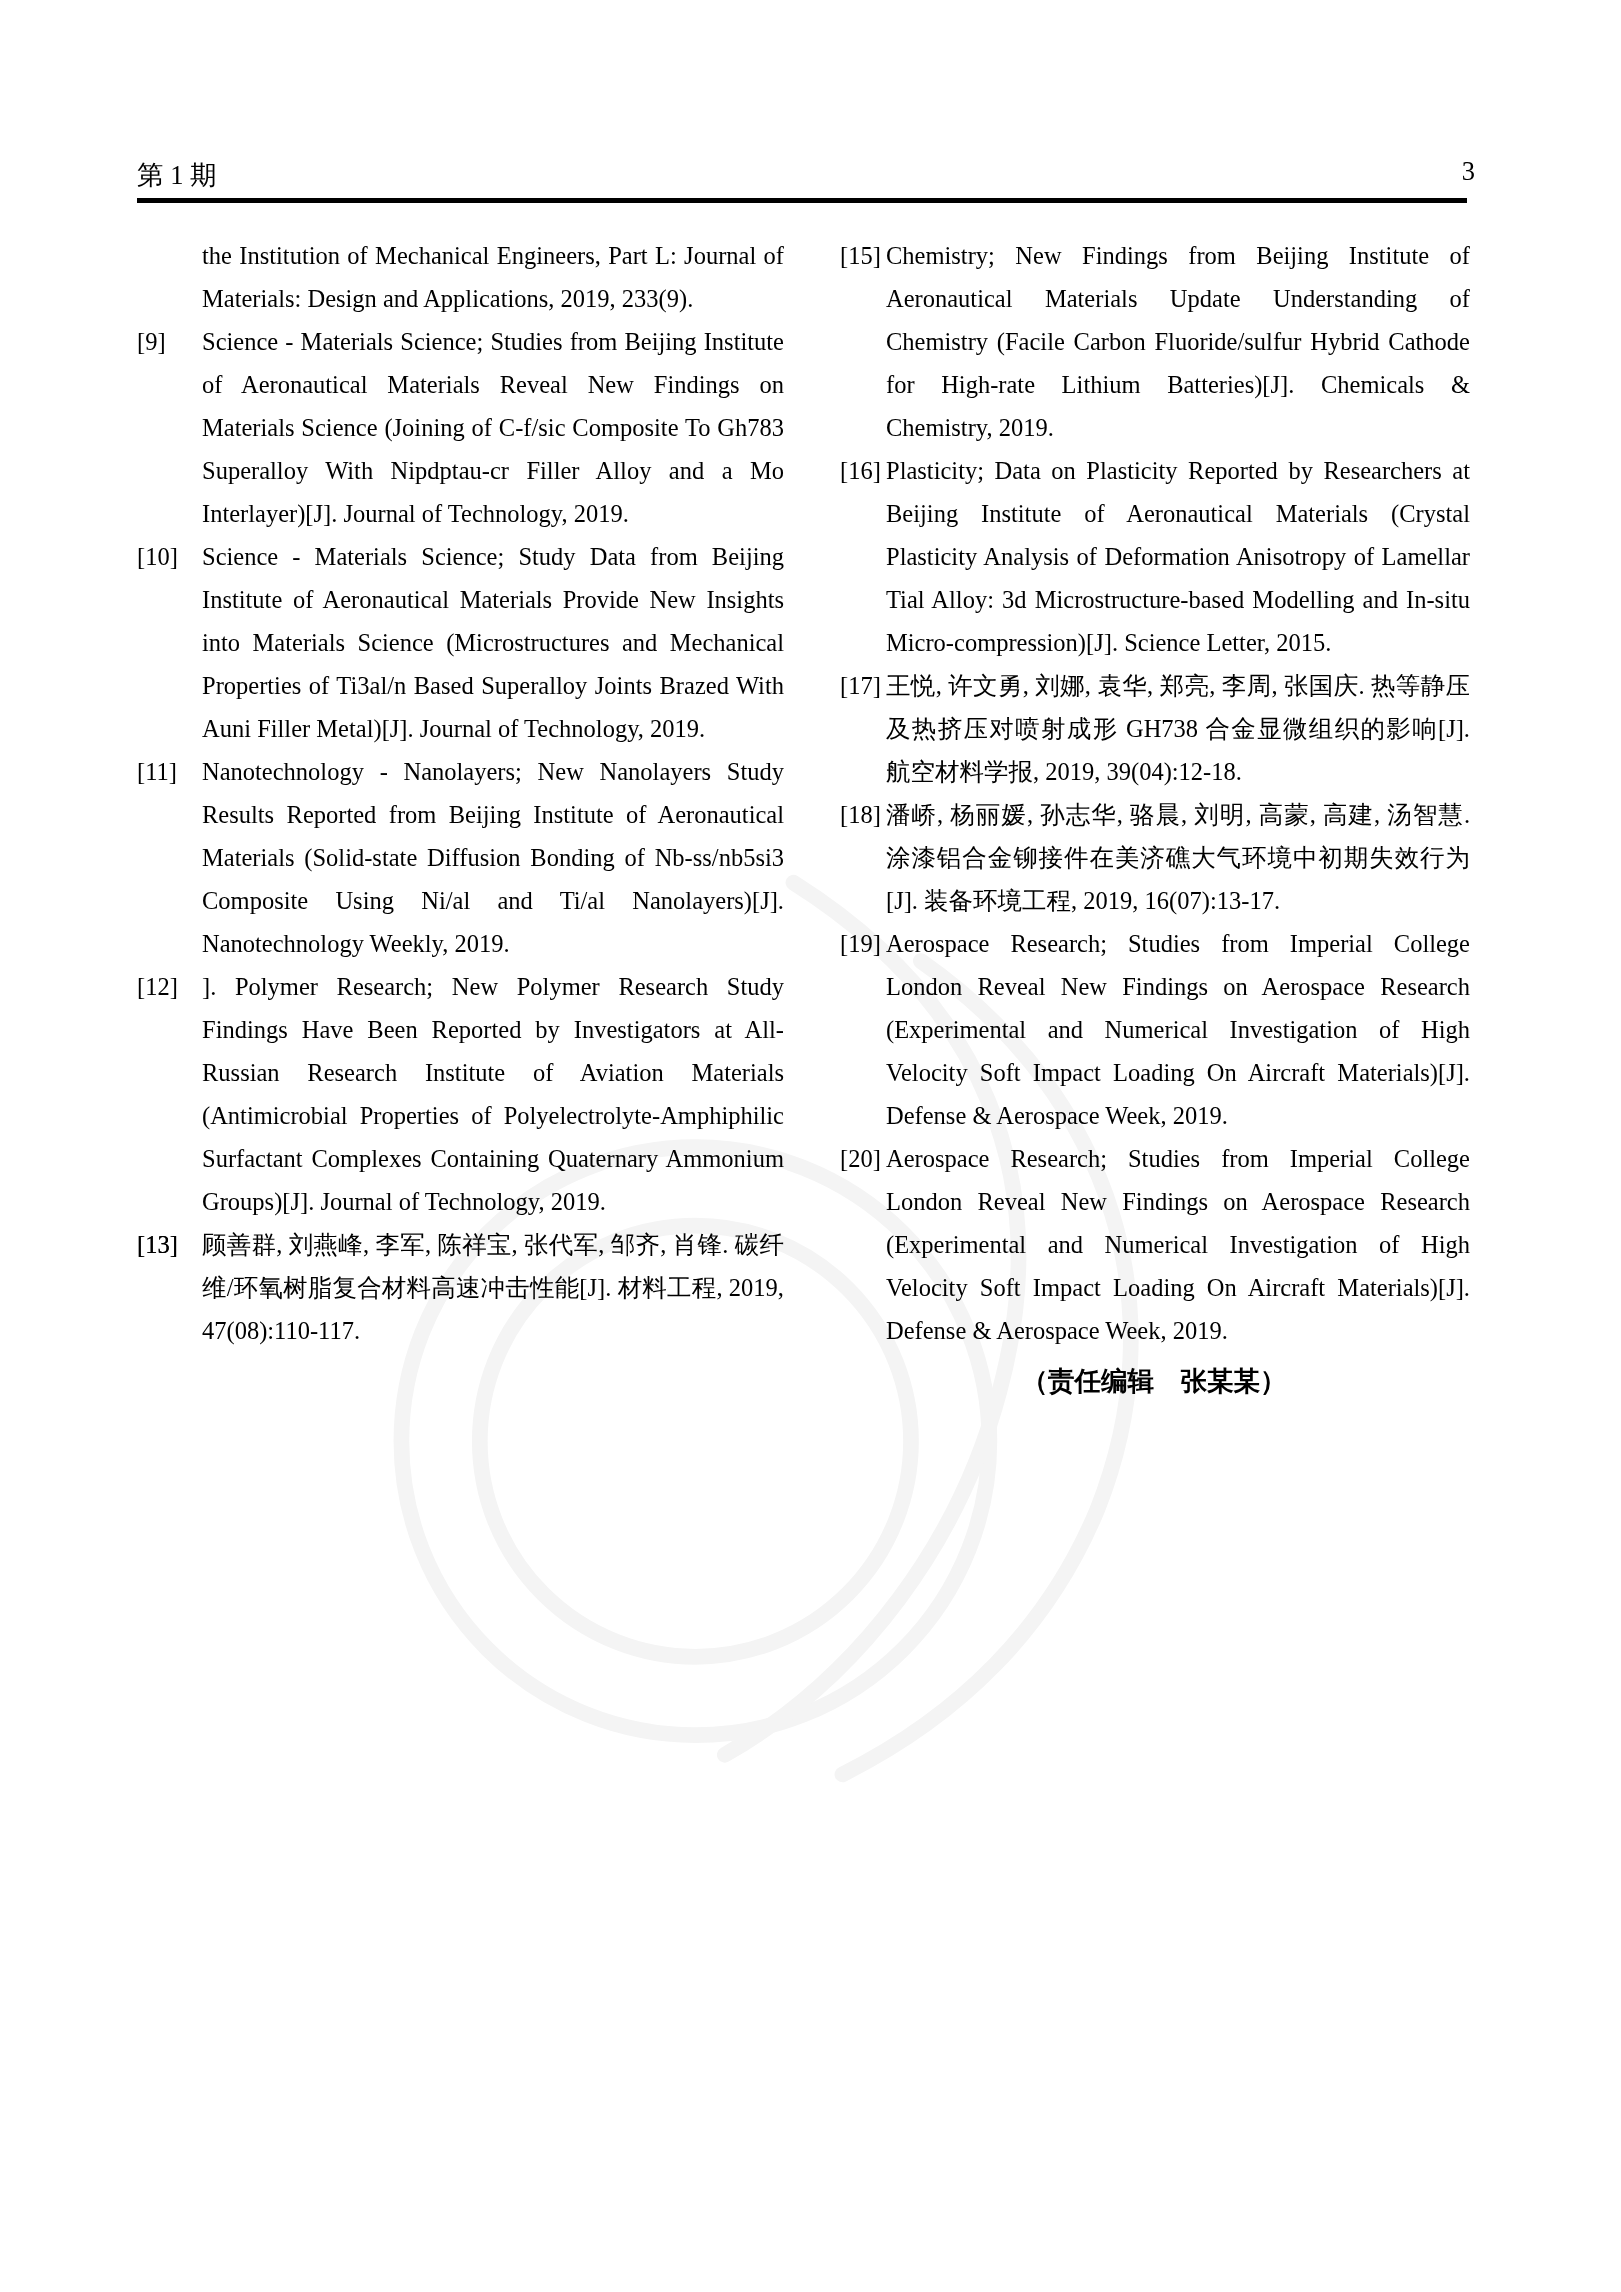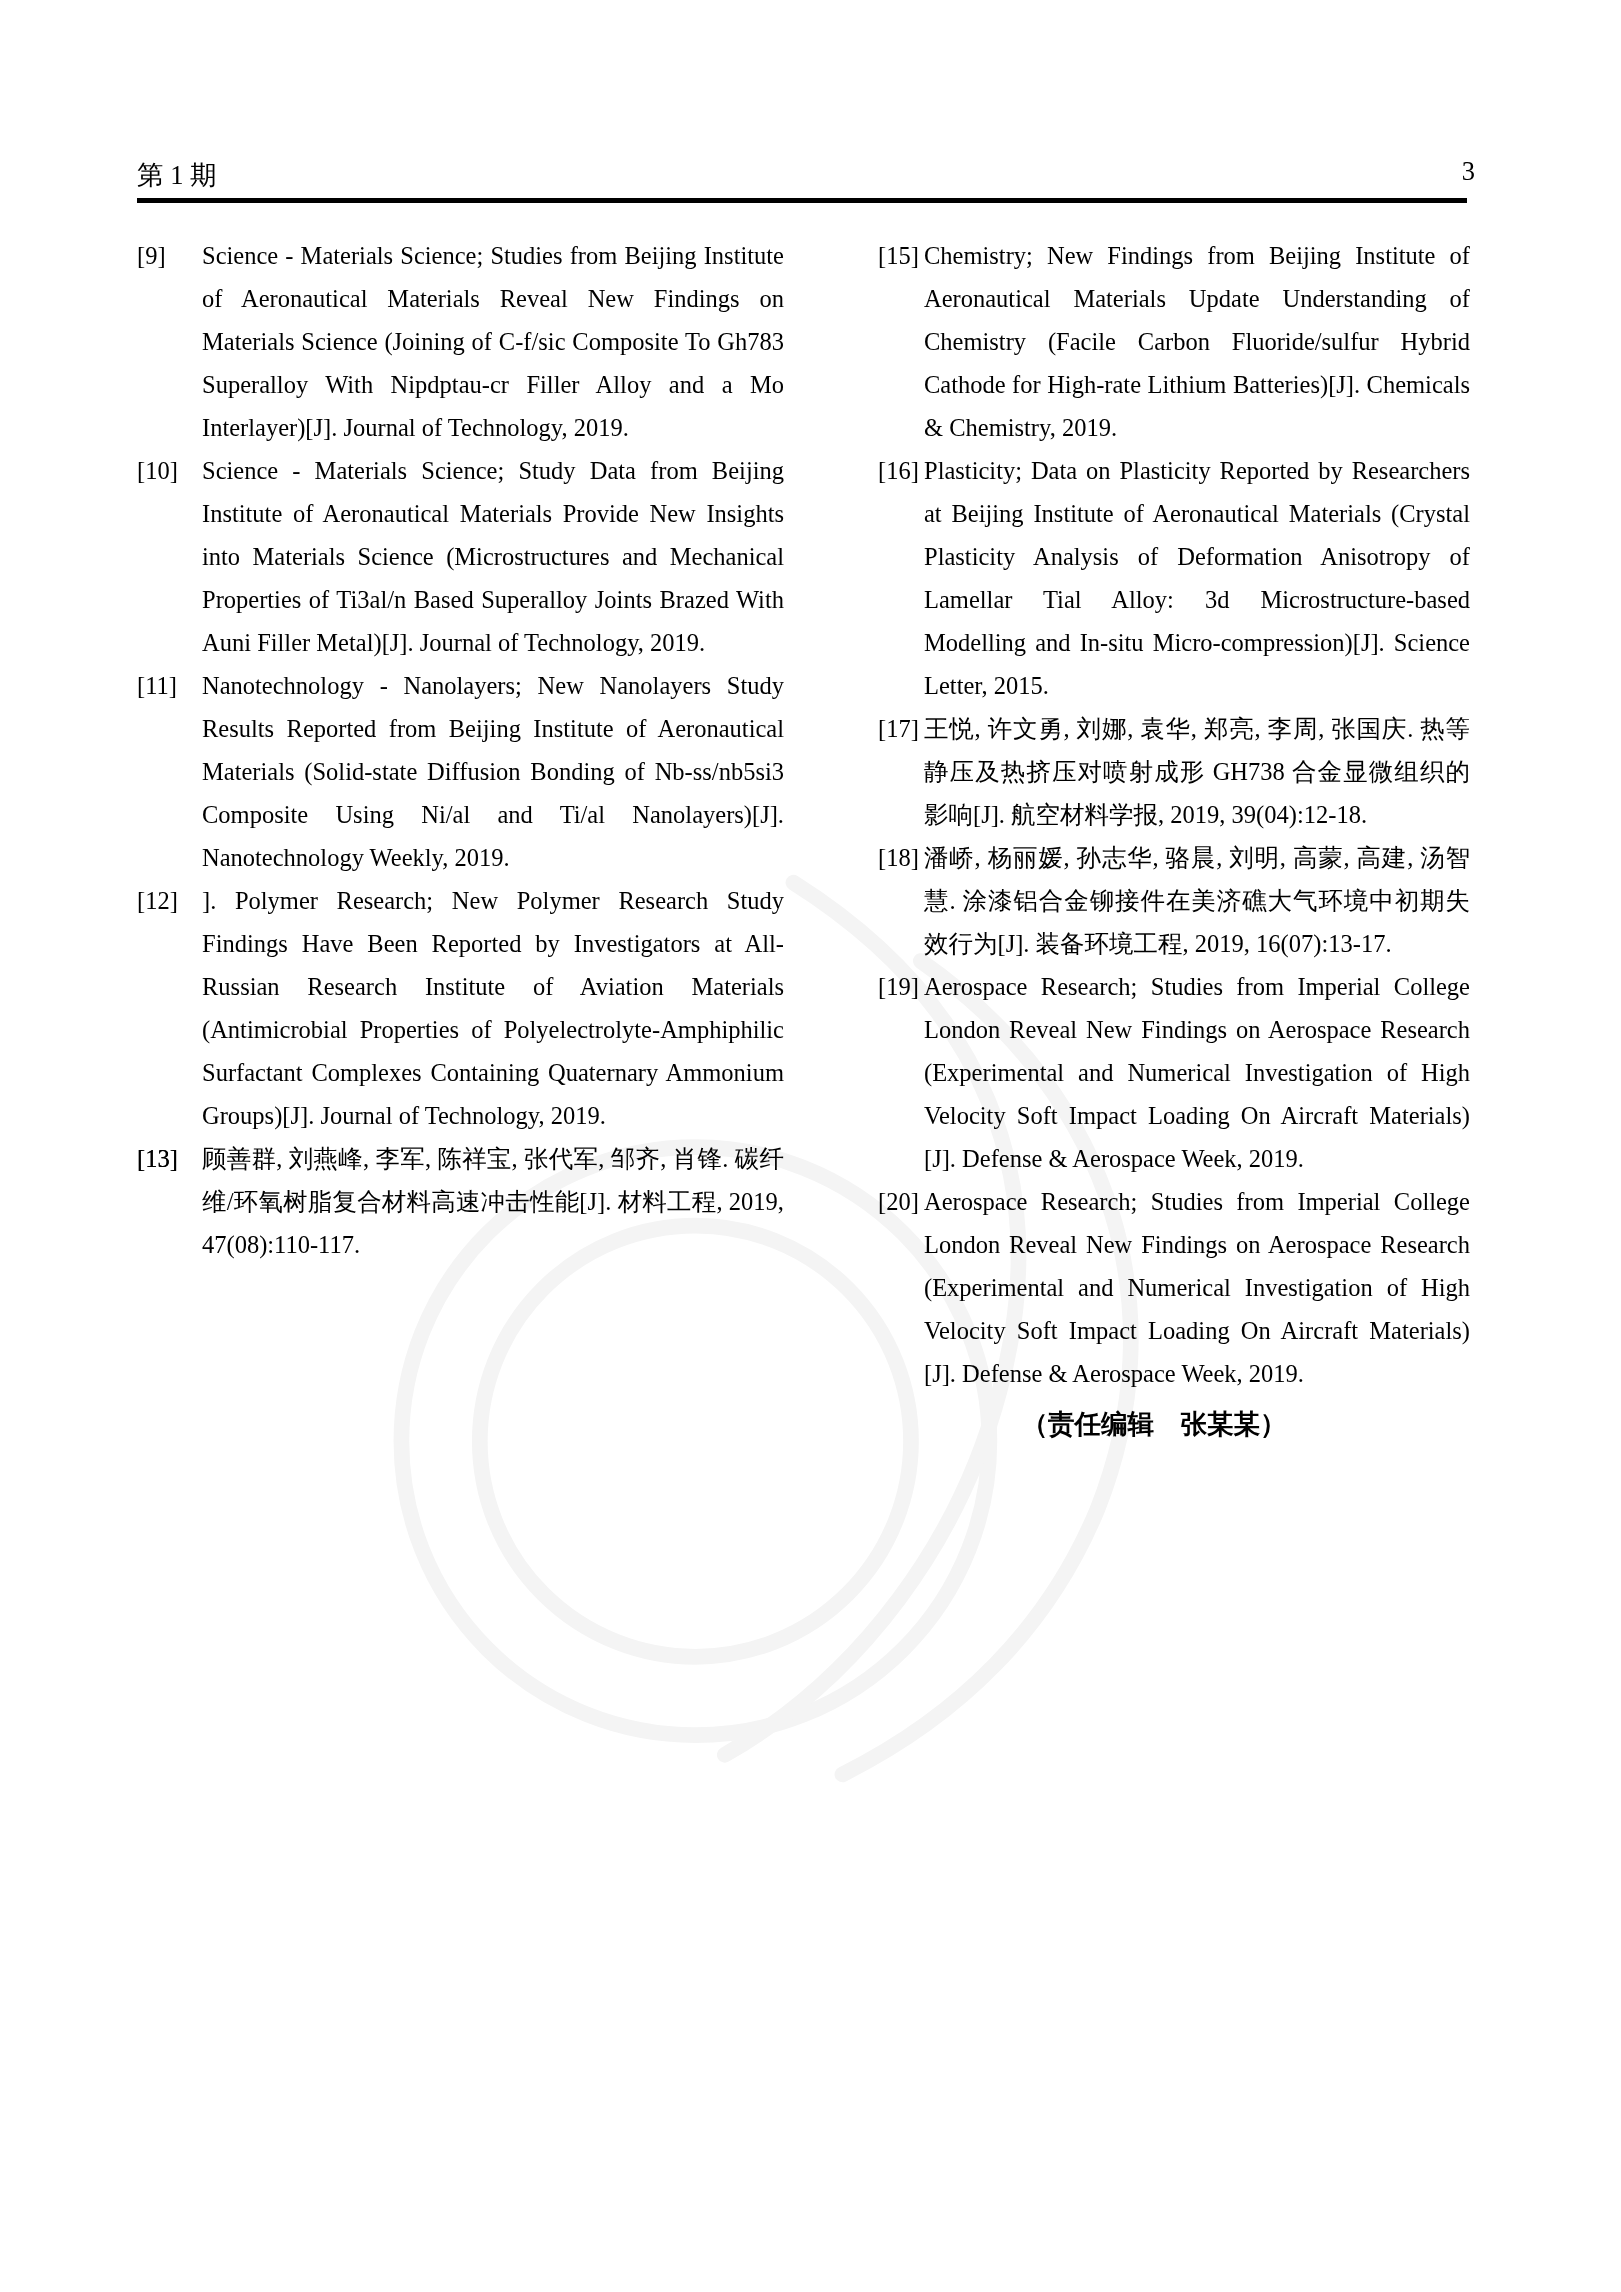--- a/index.html
+++ b/index.html
@@ -28,21 +28,21 @@
   
   .columns{
     position:absolute;top:234px;left:137px;width:1333px;
     display:flex;
   }
   .col{font-size:24.5px;line-height:43px;}
   .col-left{width:647px;margin-right:56px;}
   .col-right{width:630px;}
   .ref{position:relative;text-align:justify;}
   .col-left  .ref{padding-left:65px;}
-  .col-right .ref{padding-left:46px;margin-left:38px;}
+  .col-right .ref{padding-left:46px;}
   .ref .ref-label{position:absolute;left:0;top:0;text-align:left;}
   .editor-note{
     text-align:center;font-weight:bold;font-size:26.5px;line-height:59px;
     padding-right:2px;
   }
 </style>
 </head>
 <body>
 
 <div class="page">
@@ -59,20 +59,23 @@
   <div class="running-head">
     <span class="issue-label">第 1 期</span>
     <span class="page-number">3</span>
   </div>
   <div class="head-rule"></div>
 
   <div class="columns">
 
     <div class="col col-left">
 
+        <div class="ref">
+          <span class="ref-label"></span><span>the Institution of Mechanical Engineers, Part L: Journal of Materials: Design and Applications, 2019, 233(9).</span>
+        </div>
 
         <div class="ref">
           <span class="ref-label">[9]</span><span>Science - Materials Science; Studies from Beijing Institute of Aeronautical Materials Reveal New Findings on Materials Science (Joining of C-f/sic Composite To Gh783 Superalloy With Nipdptau-cr Filler Alloy and a Mo Interlayer)[J]. Journal of Technology, 2019.</span>
         </div>
 
         <div class="ref">
           <span class="ref-label">[10]</span><span>Science - Materials Science; Study Data from Beijing Institute of Aeronautical Materials Provide New Insights into Materials Science (Microstructures and Mechanical Properties of Ti3al/n Based Superalloy Joints Brazed With Auni Filler Metal)[J]. Journal of Technology, 2019.</span>
         </div>
 
         <div class="ref">

